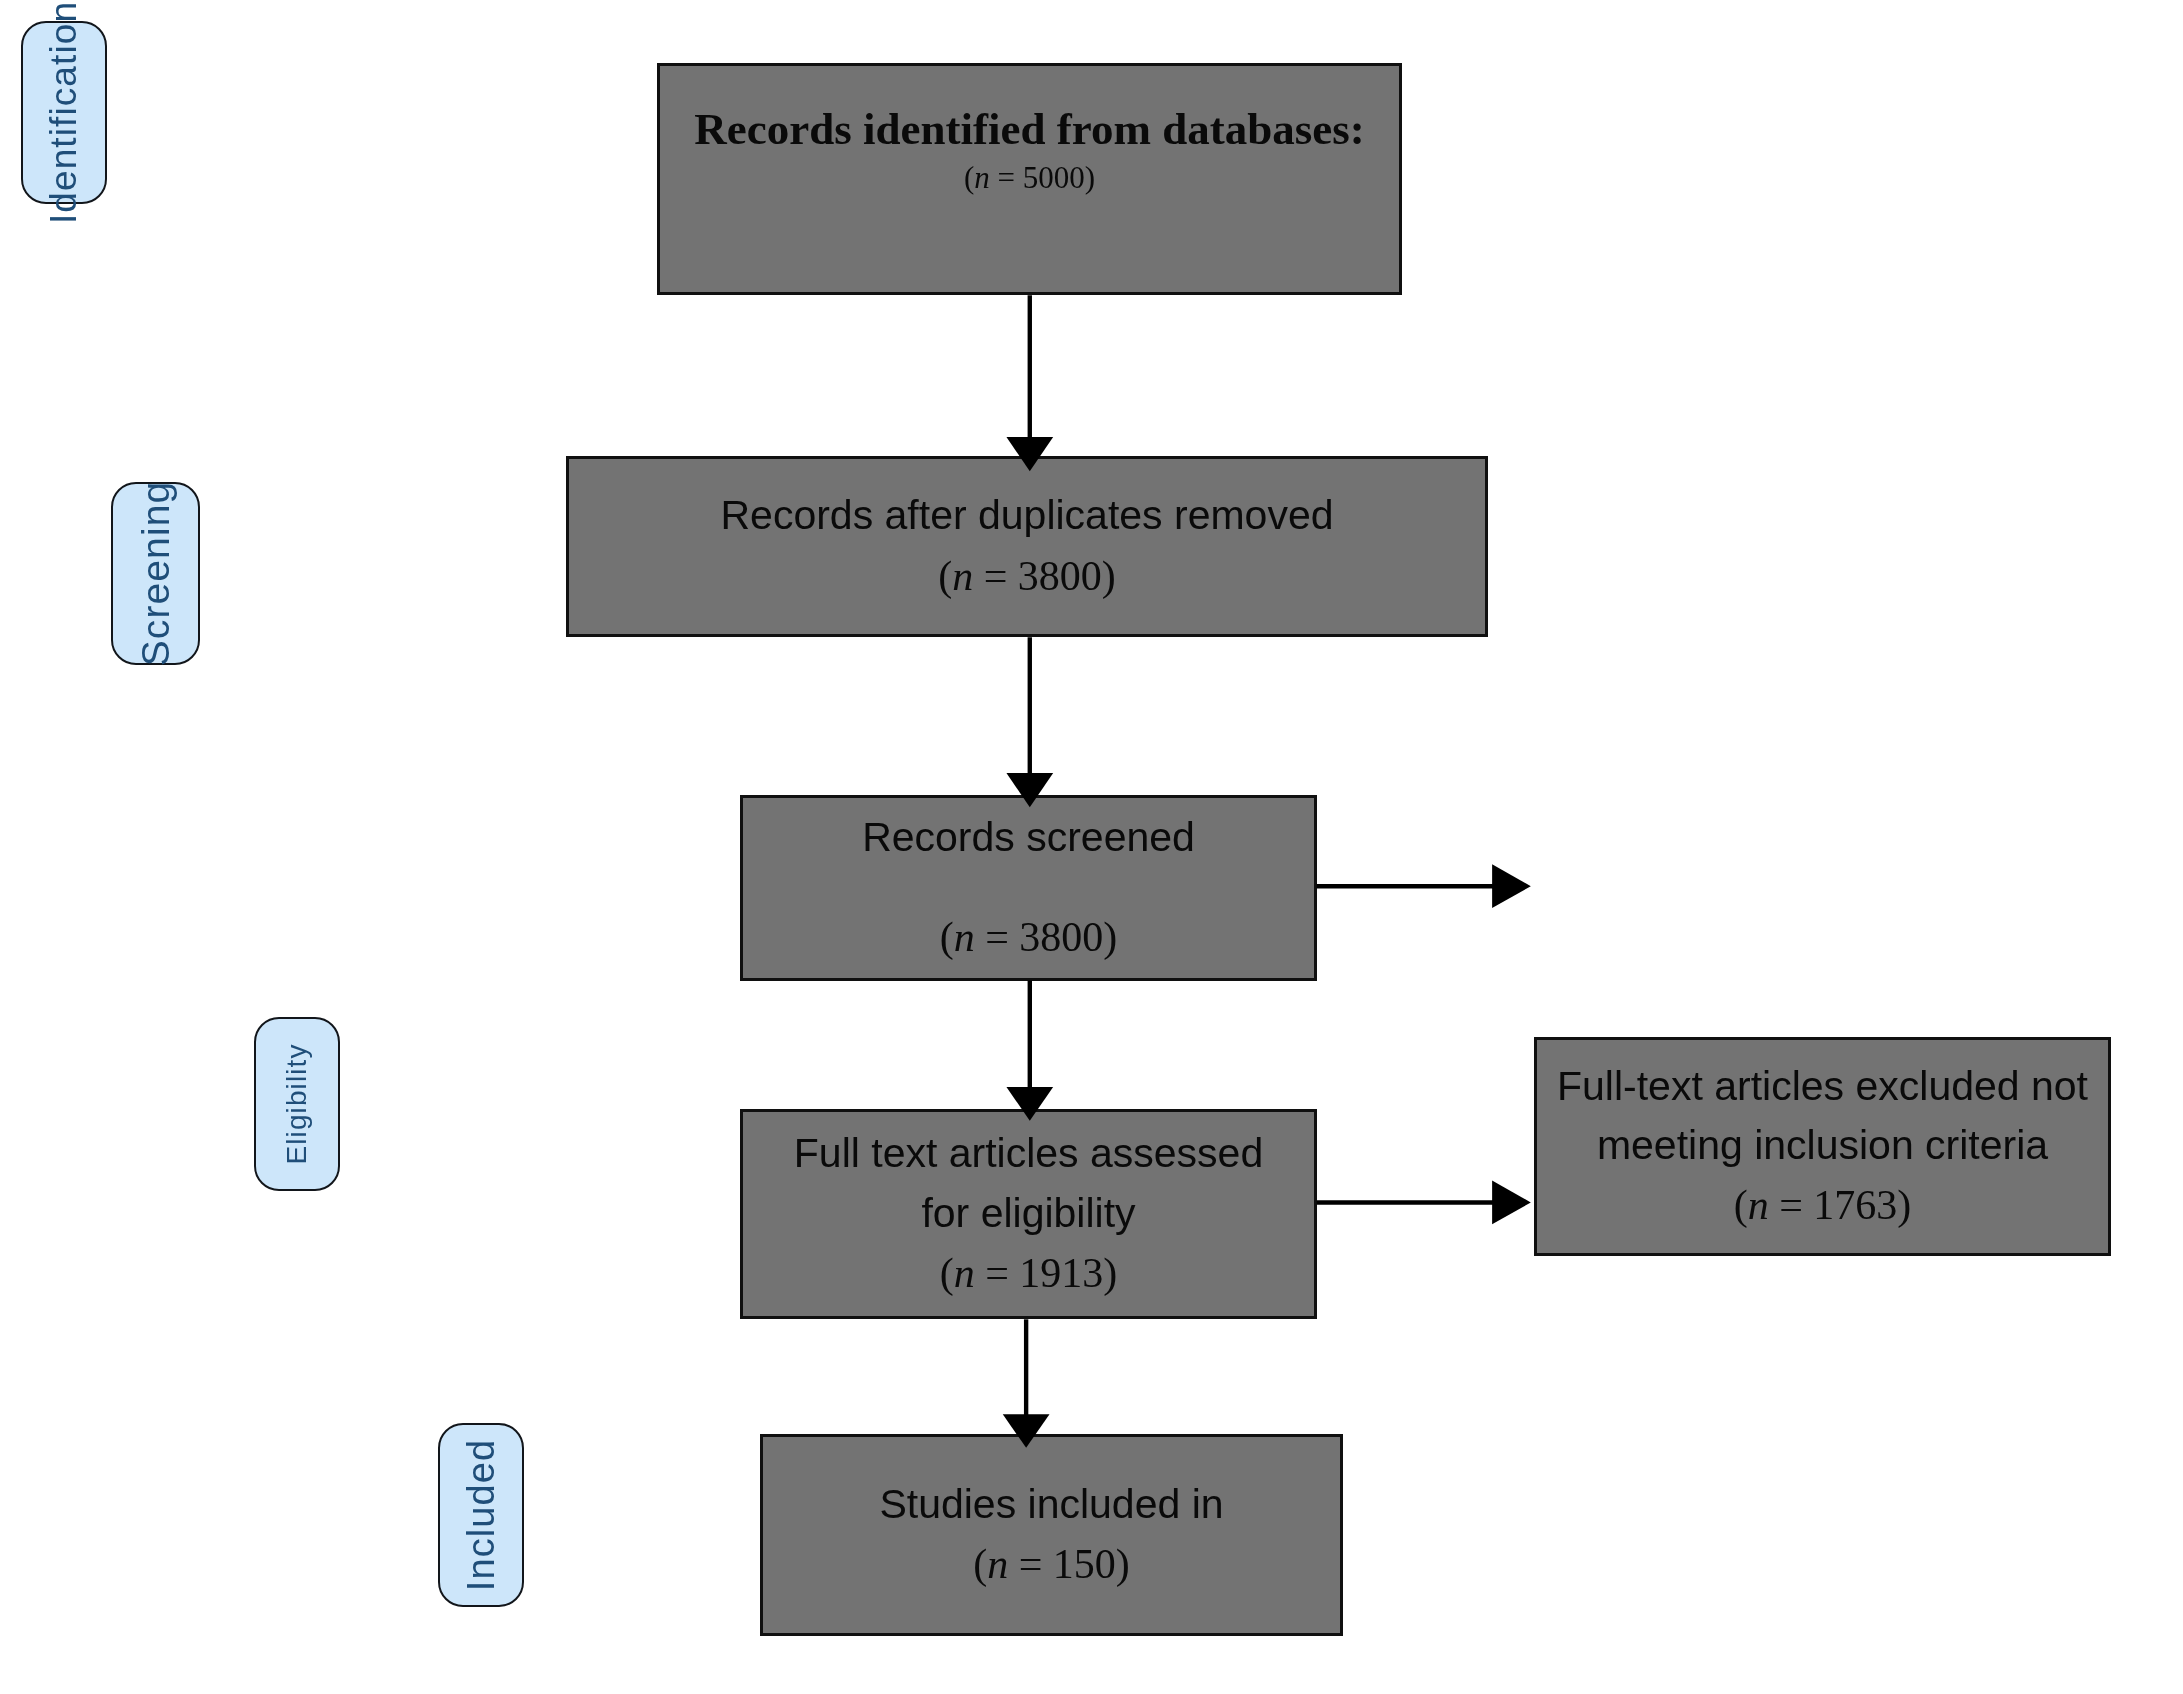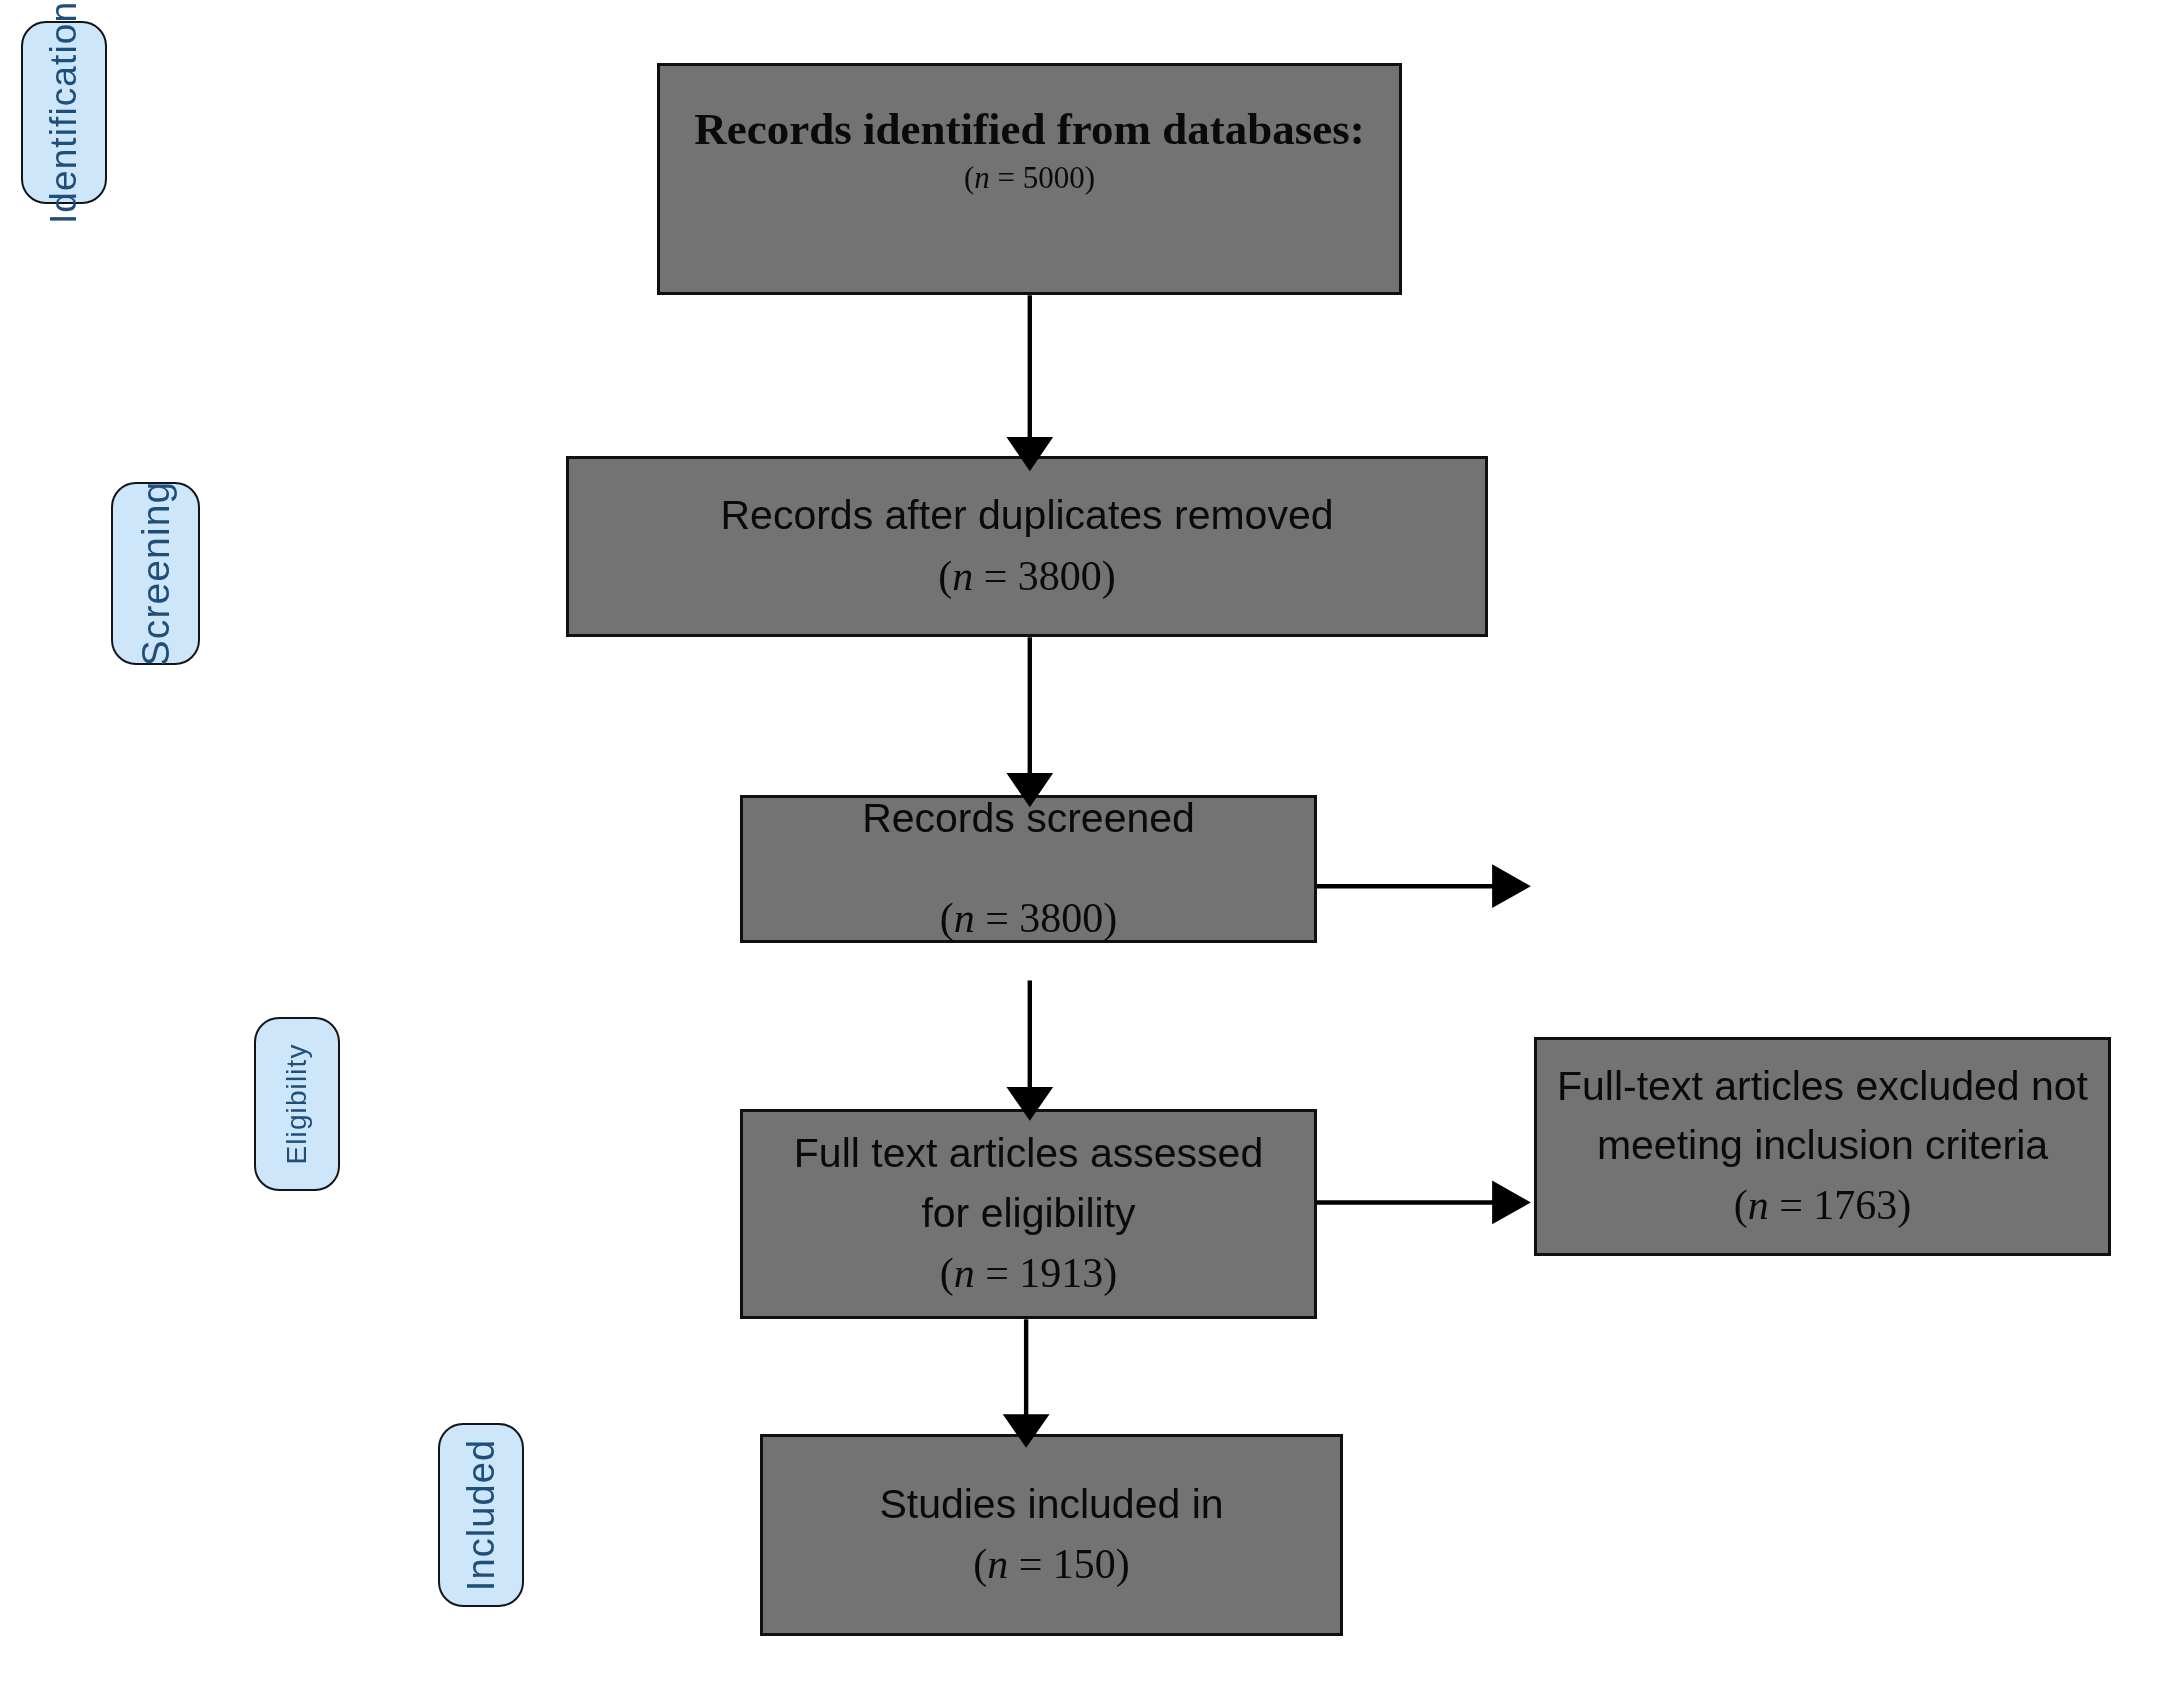--- a/index.html
+++ b/index.html
@@ -126,21 +126,21 @@
     </span>
   </div>
 
   <div class="flow-box box-sans" style="left:566px; top:456px; width:922px; height:181px;">
     <span class="line">Records after duplicates removed</span>
     <span class="line count">
       (<span class="ital-n">n</span> = <span>3800</span>)
     </span>
   </div>
 
-  <div class="flow-box box-sans" style="left:740px; top:795px; width:577px; height:148px;gap:40px;">
+  <div class="flow-box box-sans" style="left:740px; top:795px; width:577px; height:186px;gap:40px;">
     <span class="line">Records screened</span>
     <span class="line count">
       (<span class="ital-n">n</span> = <span>3800</span>)
     </span>
   </div>
 
 
   <div class="flow-box box-sans" style="left:740px; top:1109px; width:577px; height:210px;">
     <span class="line">Full text articles assessed</span>
     <span class="line">for eligibility</span>

